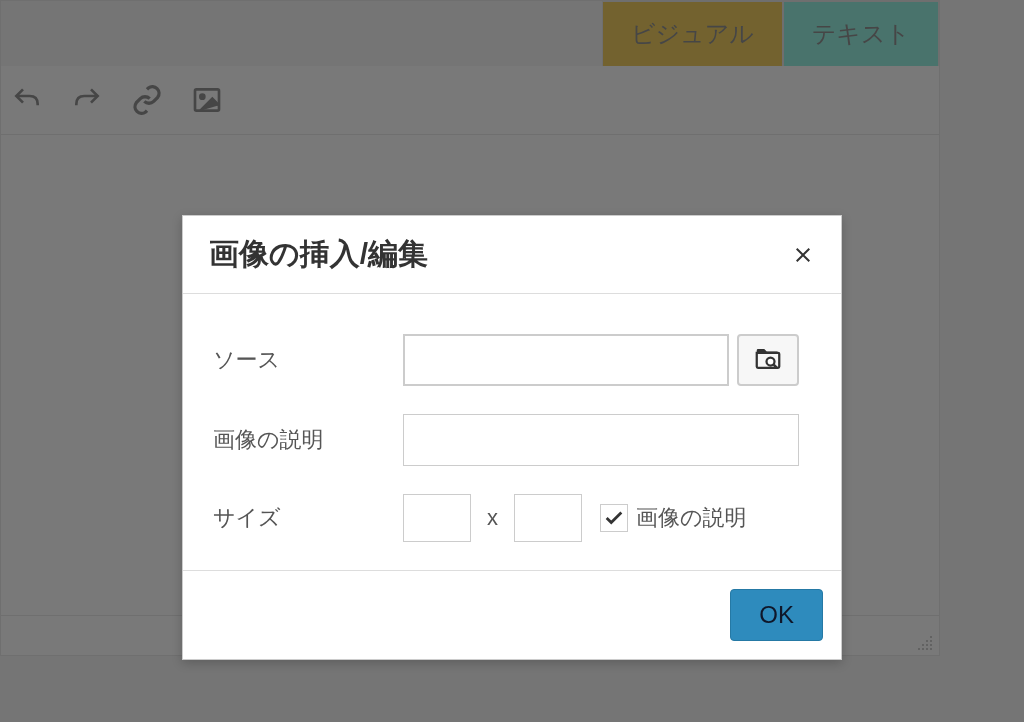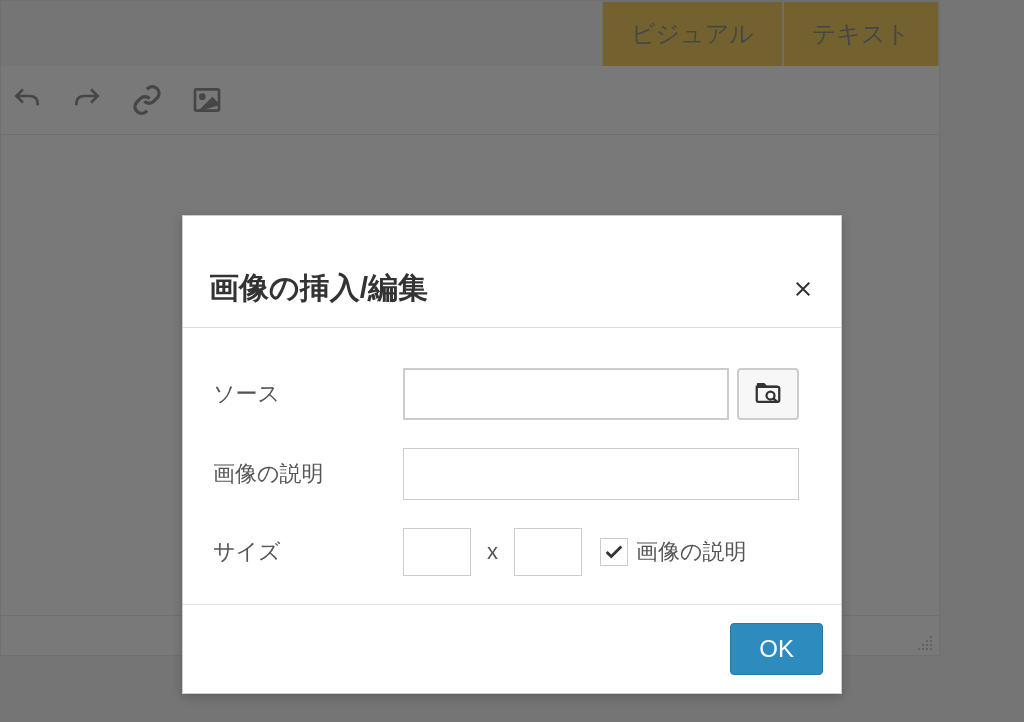--- a/index.html
+++ b/index.html
@@ -33,21 +33,21 @@
       background: #f1f1f1;
       border: 1px solid #ddd;
       border-bottom: none;
       cursor: pointer;
     }
     .tab.active {
       background: #eab308;
       border-color: #ddd;
     }
     .tab.inactive {
-      background: #eab308;
+      background: #5eead4;
       border-color: #ddd;
     }
     .toolbar {
       background: #fff;
       padding: 16px 8px;
       display: flex;
       gap: 24px;
       align-items: center;
       border-bottom: 1px solid #ddd;
     }
@@ -92,21 +92,20 @@
       width: 660px;
       border: 1px solid #ccc;
       box-shadow: 0 3px 10px rgba(0,0,0,0.2);
     }
     .dialog-header {
       display: flex;
       justify-content: space-between;
       align-items: center;
       padding: 18px 26px 18px 26px;
       border-bottom: 1px solid #ddd;
-      margin-top: 34px;
     }
     .dialog-title {
       font-size: 30px;
       font-weight: 600;
       color: #333;
     }
     .dialog-close {
       cursor: pointer;
       color: #333;
       width: 24px;
@@ -200,21 +199,21 @@
     .btn {
       height: 52px;
       padding: 0 28px;
       font-size: 24px;
       border-radius: 4px;
       cursor: pointer;
       border: 1px solid transparent;
     }
     .btn-primary {
       background: #2e8bbd;
-      color: #ffffff;
+      color: #0f172a;
       border-color: #2579a5;
     }
     .btn-secondary {
       background: #f7f7f7;
       color: #555;
       border-color: #ccc;
     }
   </style>
 </head>
 <body>

